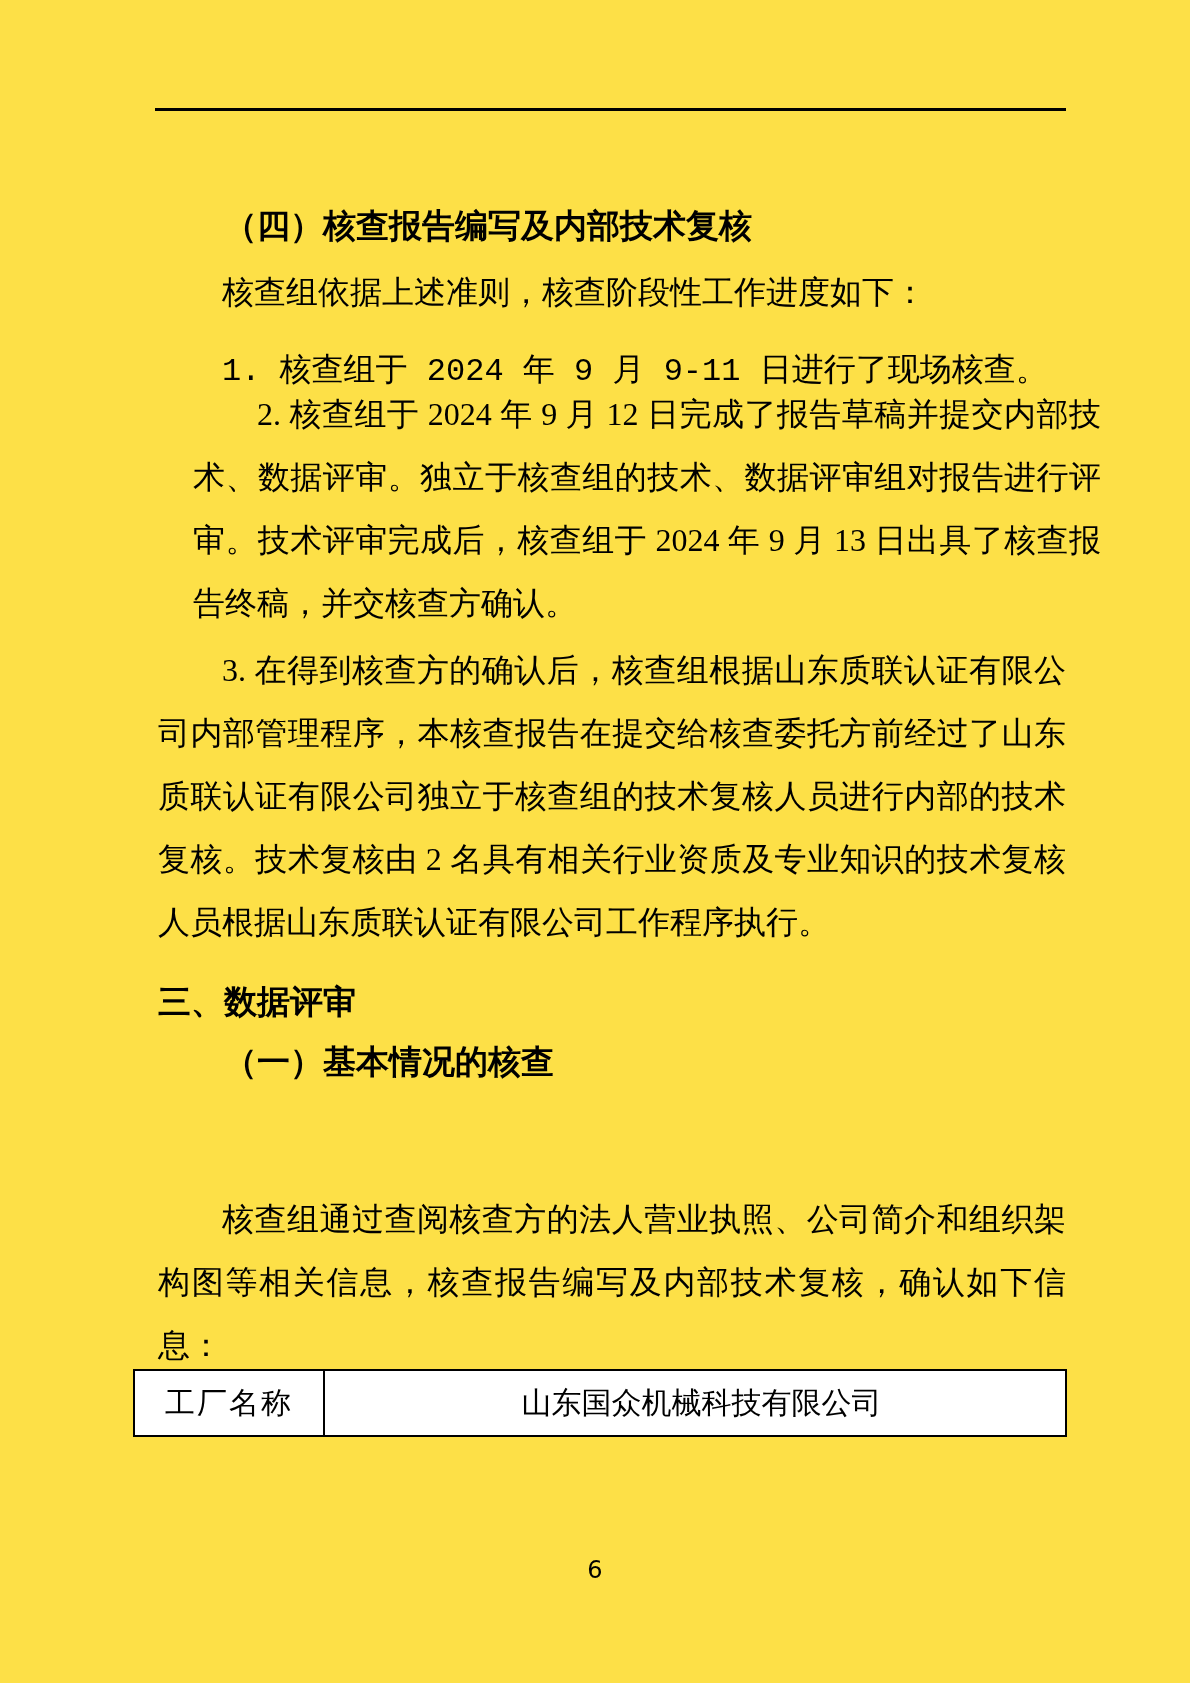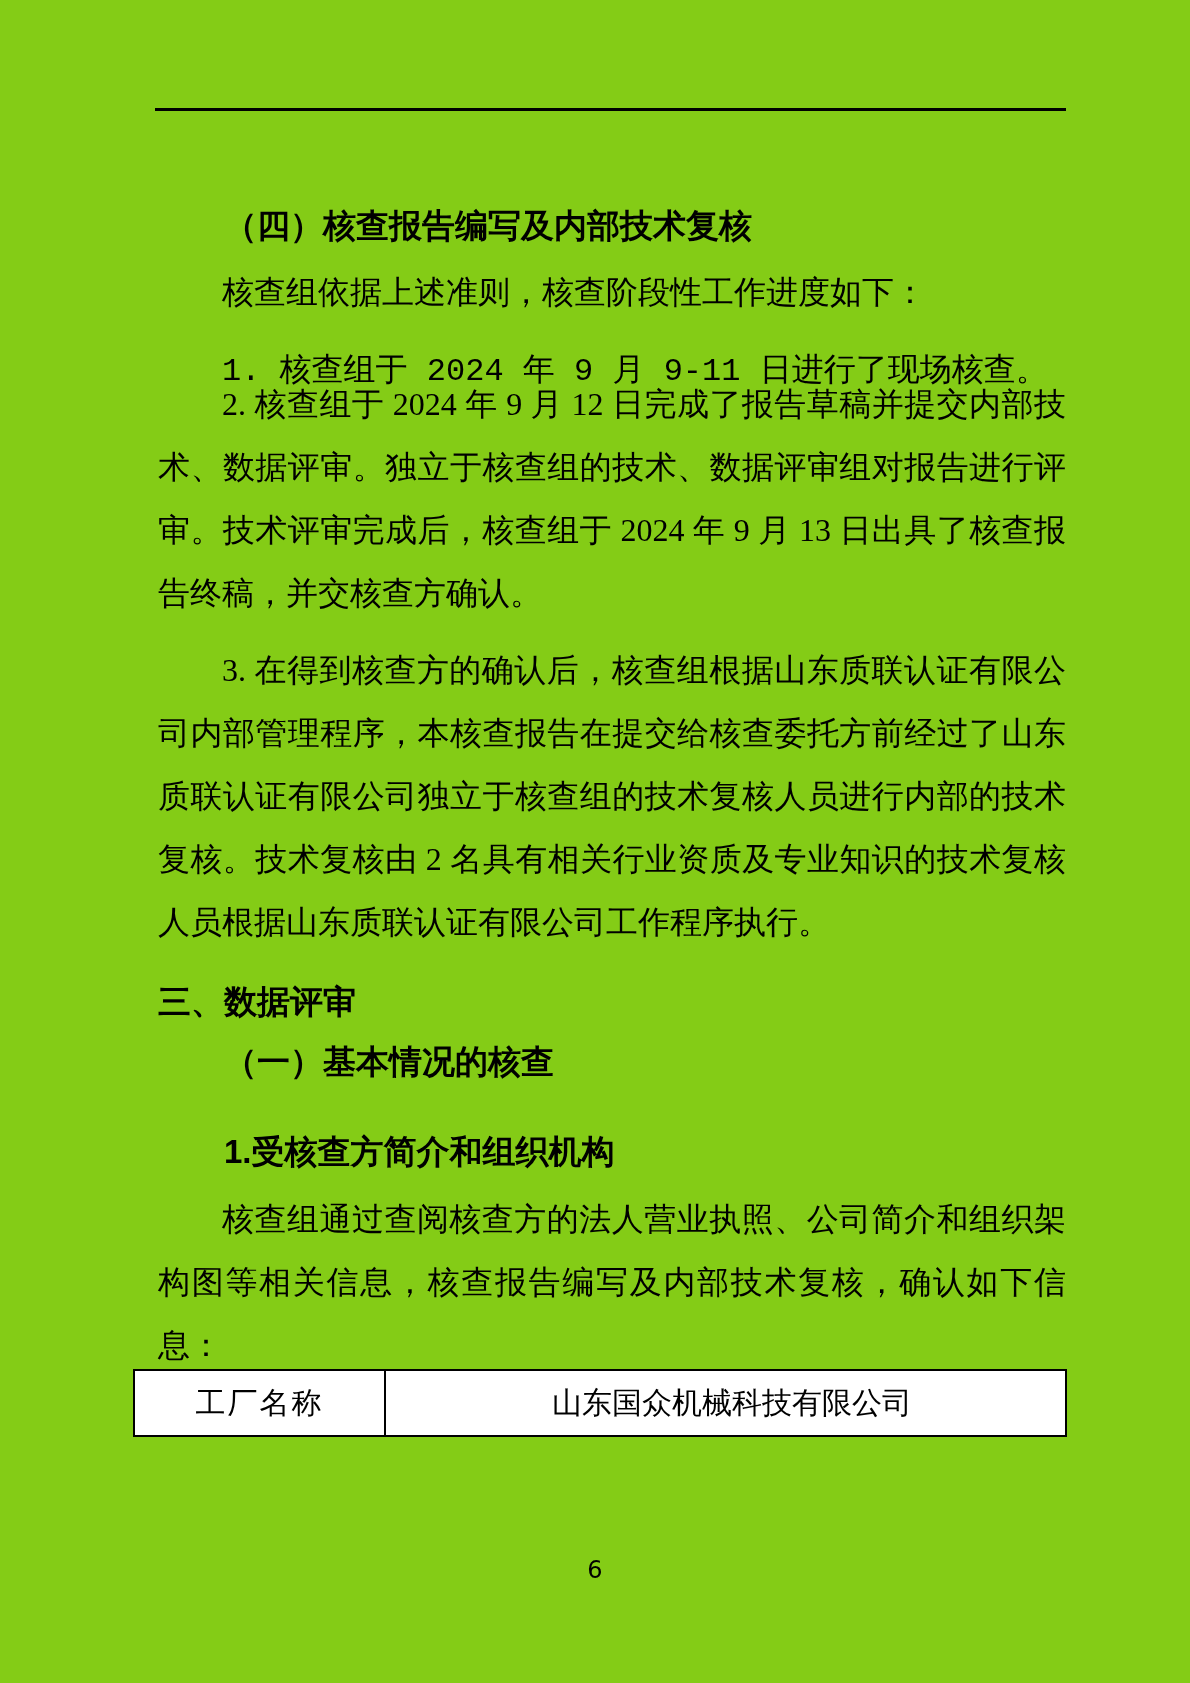--- a/index.html
+++ b/index.html
@@ -1,21 +1,21 @@
 <!DOCTYPE html>
 <html><head>
 <meta charset="utf-8">
 <style>
   * { margin:0; padding:0; box-sizing:border-box; }
   html, body { background:#e8e8e8; }
   .page {
     position:relative;
     width:1190px; height:1683px;
     margin:0 auto;
-    background:#84cc16;
+    background:#fde047;
     color:#000;
     font-family:"Liberation Serif","DejaVu Serif",serif;
     overflow:hidden;
   }
   .header-rule {
     position:absolute; left:155px; top:108px;
     width:911px; height:3px; background:#000;
   }
   .body-text {
     position:absolute; left:158px; width:908px;
@@ -35,21 +35,21 @@
   }
   .info-table {
     position:absolute; left:133px; top:1369px; width:934px;
     border-collapse:collapse; table-layout:fixed;
   }
   .info-table td {
     border:2px solid #000; height:66px;
     font-size:30px; vertical-align:middle;
     background:#fff;
   }
-  .info-table td.cell-label { width:251px; text-align:center; letter-spacing:2px; }
+  .info-table td.cell-label { width:190px; text-align:center; letter-spacing:2px; }
   .info-table td.cell-value { padding-left:13px; text-align:center; }
   .page-number {
     position:absolute; left:0; top:1556px; width:1190px;
     text-align:center;
     font-family:"DejaVu Sans","Liberation Sans",sans-serif;
     font-size:24px; line-height:28px;
   }
 </style>
 </head>
 <body>
@@ -57,29 +57,28 @@
 <div class="page">
 
   <div class="header-rule"></div>
 
   <div class="hd indent2" style="top:206px;">（四）核查报告编写及内部技术复核</div>
 
   <p class="body-text" style="top:261px;">核查组依据上述准则，核查阶段性工作进度如下：</p>
 
   <p class="body-text" style="top:340px;font-family:Liberation Mono, monospace;">1. 核查组于 2024 年 9 月 9-11 日进行了现场核查。</p>
 
-  <p class="body-text" style="top:373px;">2. 核查组于 2024 年 9 月 12 日完成了报告草稿并提交内部技术、数据评审。独立于核查组的技术、数据评审组对报告进行评审。技术评审完成后，核查组于 2024 年 9 月 13 日出具了核查报告终稿，并交核查方确认。</p>
+  <p class="body-text" style="top:383px;margin-left:35px;">2. 核查组于 2024 年 9 月 12 日完成了报告草稿并提交内部技术、数据评审。独立于核查组的技术、数据评审组对报告进行评审。技术评审完成后，核查组于 2024 年 9 月 13 日出具了核查报告终稿，并交核查方确认。</p>
 
   <p class="body-text" style="top:639px;">3. 在得到核查方的确认后，核查组根据山东质联认证有限公司内部管理程序，本核查报告在提交给核查委托方前经过了山东质联认证有限公司独立于核查组的技术复核人员进行内部的技术复核。技术复核由 2 名具有相关行业资质及专业知识的技术复核人员根据山东质联认证有限公司工作程序执行。</p>
 
   <div class="hd" style="top:982px;">三、数据评审</div>
 
   <div class="hd indent2" style="top:1042px;">（一）基本情况的核查</div>
 
-  <div class="hd indent2" style="top:1132px;">1.受核查方简介和组织机构</div>
 
   <p class="body-text" style="top:1188px;">核查组通过查阅核查方的法人营业执照、公司简介和组织架构图等相关信息，核查报告编写及内部技术复核，确认如下信息：</p>
 
 
   <table class="info-table">
     <tbody>
       <tr>
         <td class="cell-label">工厂名称</td>
         <td class="cell-value">山东国众机械科技有限公司</td>
       </tr>

